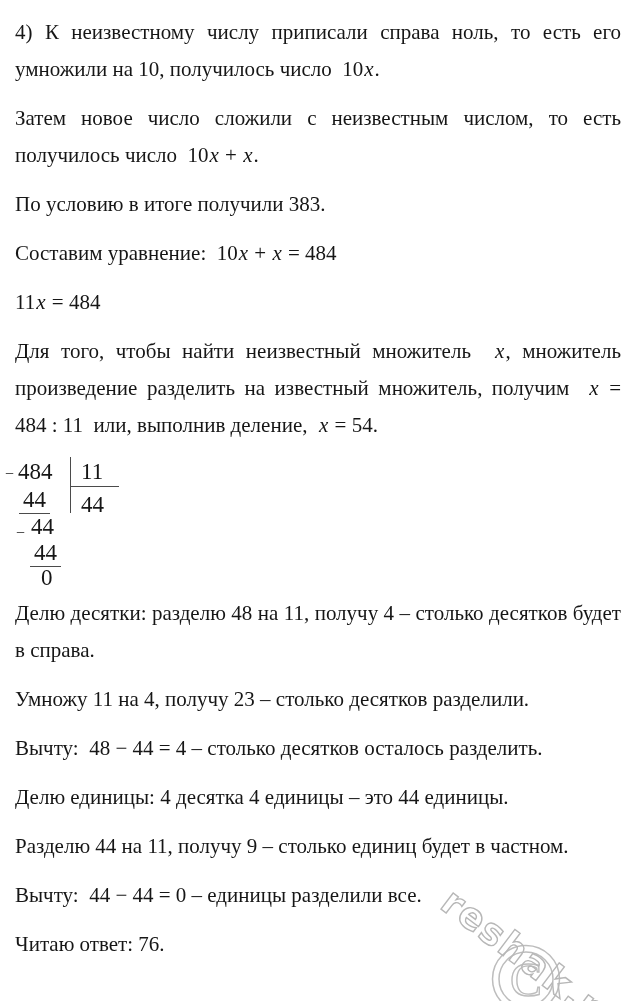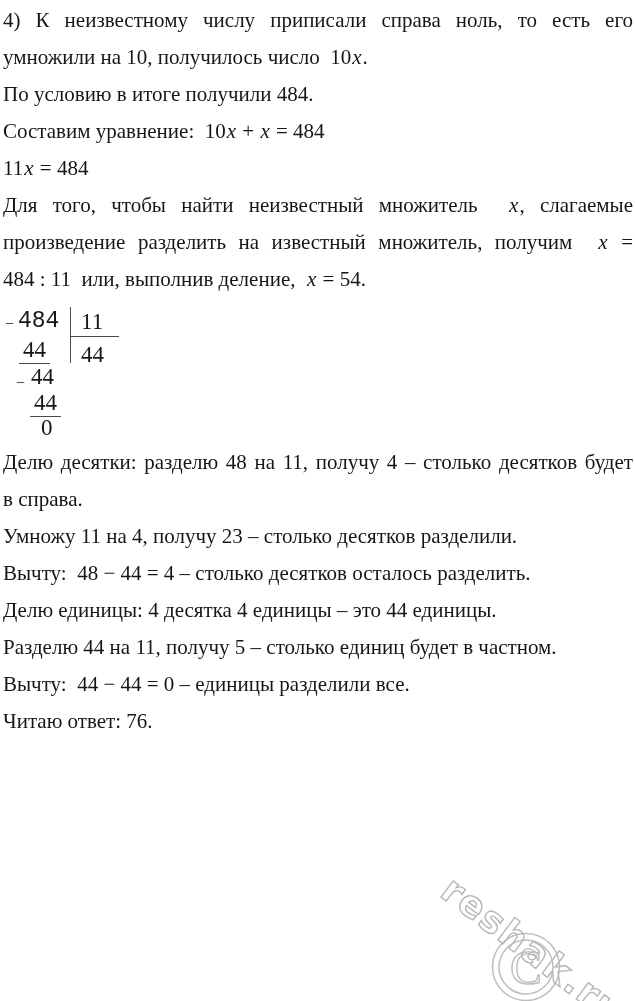--- a/index.html
+++ b/index.html
@@ -9,21 +9,21 @@
     box-sizing: border-box;
     padding: 2px 2px 0 3px;
     background: #ffffff;
     color: #161616;
     font-family: "Liberation Serif", "DejaVu Serif", serif;
     font-size: 21px;
     overflow: hidden;
     position: relative;
   }
   .page { position: relative; width: 100%; height: 100%; }
-  .para { margin: 0; }
+  .para { margin: 12px; }
   .line {
     line-height: 37px;
     text-align: justify;
     text-align-last: justify;
     min-height: 37px;
   }
   .line.last { text-align-last: left; }
   .mx { font-style: italic; margin: 0 1px; }
 
   
@@ -31,21 +31,21 @@
     position: relative;
     height: 127px;
     margin: 8px 0 11px 0;
     font-size: 23px;
     line-height: 1;
   }
   .d-num { position: absolute; white-space: nowrap; }
   .d-minus { position: absolute; font-size: 16px; color: #2a2a2a; }
   .m1 { left: 2px;  top: 10px; }
   .m2 { left: 13px; top: 69px; }
-  .dividend { left: 15px; top: 4px; font-family: Liberation Mono, monospace; }
+  .dividend { left: 15px; top: 4px; }
   .divisor  { left: 78px; top: 4px; }
   .quotient { left: 78px; top: 37px; }
   .sub1 { left: 16px; top: 32px; padding: 0 4px 2px 4px; border-bottom: 1.5px solid #4b4b4b; }
   .bring { left: 28px; top: 59px; }
   .sub2 { left: 27px; top: 85px; padding: 0 4px 2px 4px; border-bottom: 1.5px solid #4b4b4b; }
   .rem  { left: 38px; top: 110px; }
   .d-vbar {
     position: absolute; left: 67px; top: 1px;
     height: 56px; width: 0;
     border-left: 1.5px solid #4b4b4b;
@@ -74,35 +74,39 @@
 </head>
 <body>
 
 <main class="page">
 
   <section class="para">
     <div class="line"><span>4) К неизвестному числу приписали справа ноль, то есть его</span></div>
     <div class="line last"><span>умножили на 10, получилось число &nbsp;10</span><span class="mx">x</span><span>.</span></div>
   </section>
 
+  <section class="para">
+    <div class="line"><span>Затем новое число сложили с неизвестным числом, то есть</span></div>
+    <div class="line last"><span>получилось число &nbsp;10</span><span class="mx">x</span><span> + </span><span class="mx">x</span><span>.</span></div>
+  </section>
 
   <section class="para">
-    <div class="line last"><span>По условию в итоге получили 484.</span></div>
+    <div class="line last"><span>По условию в итоге получили 383.</span></div>
   </section>
 
   <section class="para">
     <div class="line last"><span>Составим уравнение: &nbsp;10</span><span class="mx">x</span><span> + </span><span class="mx">x</span><span> = 484</span></div>
   </section>
 
   <section class="para">
     <div class="line last"><span>11</span><span class="mx">x</span><span> = 484</span></div>
   </section>
 
   <section class="para">
-    <div class="line"><span>Для того, чтобы найти неизвестный множитель &nbsp;</span><span class="mx">x</span><span>, слагаемые</span></div>
+    <div class="line"><span>Для того, чтобы найти неизвестный множитель &nbsp;</span><span class="mx">x</span><span>, множитель</span></div>
     <div class="line"><span>произведение разделить на известный множитель, получим &nbsp;</span><span class="mx">x</span><span> =</span></div>
     <div class="line last"><span>484 : 11 &nbsp;или, выполнив деление, &nbsp;</span><span class="mx">x</span><span> = 54.</span></div>
   </section>
 
   <div class="division">
     <span class="d-minus m1">−</span>
     <span class="d-num dividend">484</span>
     <span class="d-vbar"></span>
     <span class="d-num divisor">11</span>
     <span class="d-hline"></span>
@@ -127,21 +131,21 @@
 
   <section class="para">
     <div class="line last"><span>Вычту: &nbsp;48 − 44 = 4 – столько десятков осталось разделить.</span></div>
   </section>
 
   <section class="para">
     <div class="line last"><span>Делю единицы: 4 десятка 4 единицы – это 44 единицы.</span></div>
   </section>
 
   <section class="para">
-    <div class="line last"><span>Разделю 44 на 11, получу 5 – столько единиц будет в частном.</span></div>
+    <div class="line last"><span>Разделю 44 на 11, получу 9 – столько единиц будет в частном.</span></div>
   </section>
 
 
   <section class="para">
     <div class="line last"><span>Вычту: &nbsp;44 − 44 = 0 – единицы разделили все.</span></div>
   </section>
 
   <section class="para">
     <div class="line last"><span>Читаю ответ: 76.</span></div>
   </section>

